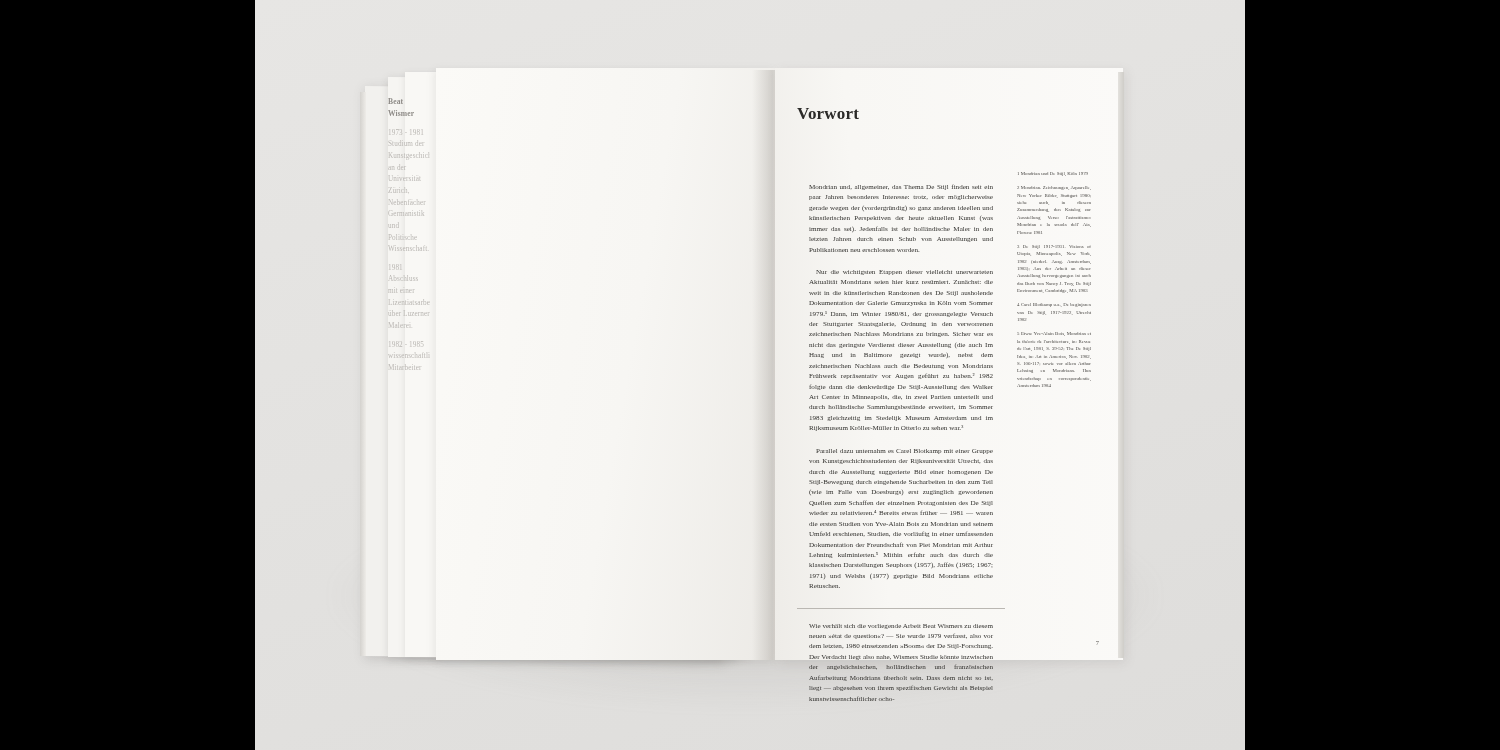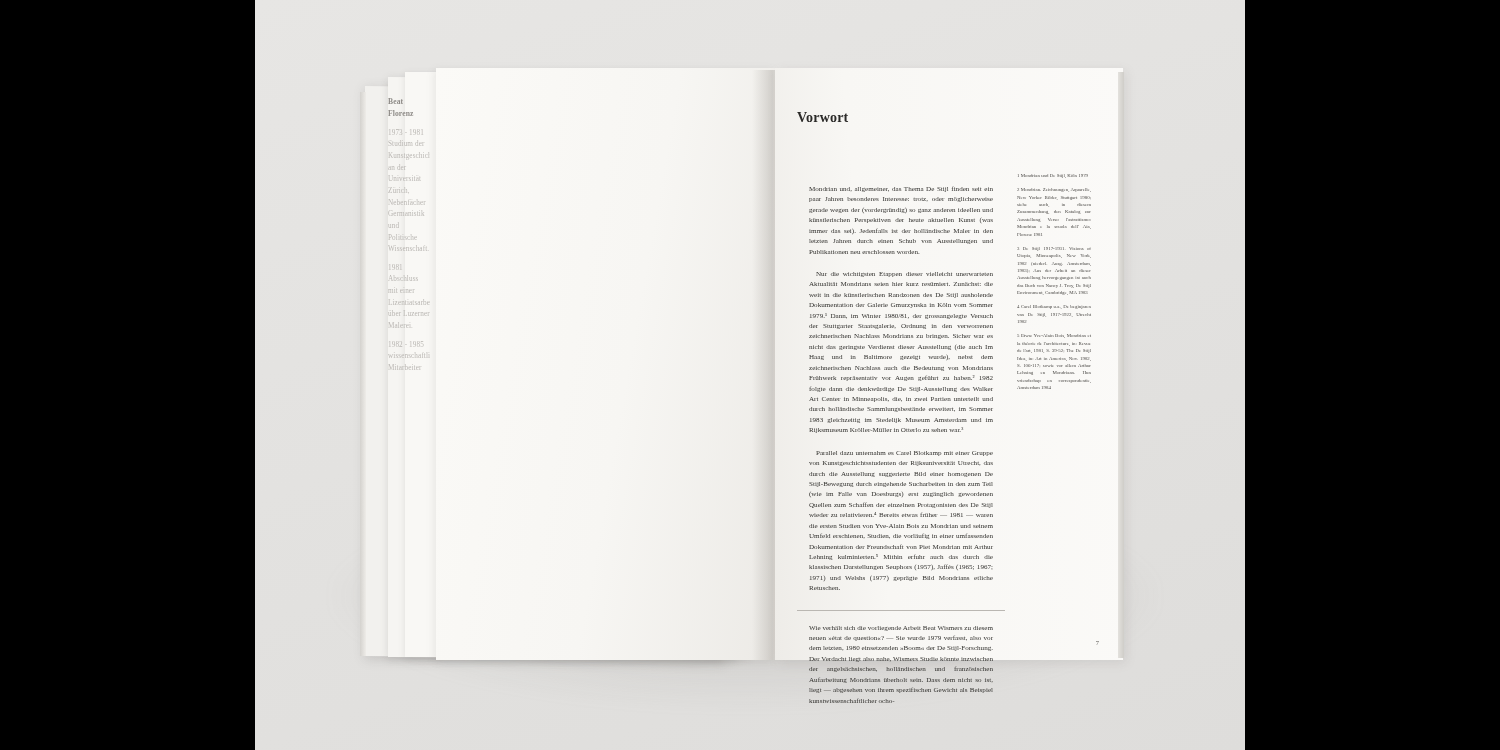--- a/index.html
+++ b/index.html
@@ -111,25 +111,24 @@
     box-shadow: 3px 3px 10px rgba(110,108,104,0.14);
   }
   .page-right-inner {
     position: absolute;
     left: 0; top: 0; right: 0; bottom: 0;
     padding: 36px 20px 18px 22px;
     box-sizing: border-box;
   }
   .head {
     font-weight: bold;
-    font-size: 14px;
+    font-size: 17px;
     color: #2b2a28;
     letter-spacing: 0.2px;
     margin-bottom: 46px;
-    margin-top: 6px;
   }
   .cols {
     display: flex;
     gap: 12px;
   }
   .maincol {
     width: 208px;
     color: #32312e;
     font-size: 7.1px;
     line-height: 1.47;
@@ -179,21 +178,21 @@
 <div class="stage">
   <div class="backdrop"></div>
   <div class="shadow-pool"></div>
 
   <div class="under-stack"></div>
   <div class="under-stack2"></div>
   <div class="under-stack3"></div>
   <div class="edge-left"></div>
 
   <div class="ghost-col">
-    <div class="ghost-title">Beat Florenz</div>
+    <div class="ghost-title">Beat Wismer</div>
     <p>1973 - 1981 Studium der Kunstgeschichte an der Universität Zürich, Nebenfächer Germanistik und Politische Wissenschaft.</p>
     <p>1981 Abschluss mit einer Lizentiatsarbeit über Luzerner Malerei.</p>
     <p>1982 - 1985 wissenschaftlicher Mitarbeiter für moderne Kunst am Kunstmuseum Bern; Kunstvermittlung, Ausstellungen und Seminare zur Kunst des zwanzigsten Jahrhunderts (bei P. Mondrian und De Stijl).</p>
 
   </div>
 
   <div class="page-left"></div>
   <div class="gutter"></div>
 
   <div class="page-right">

